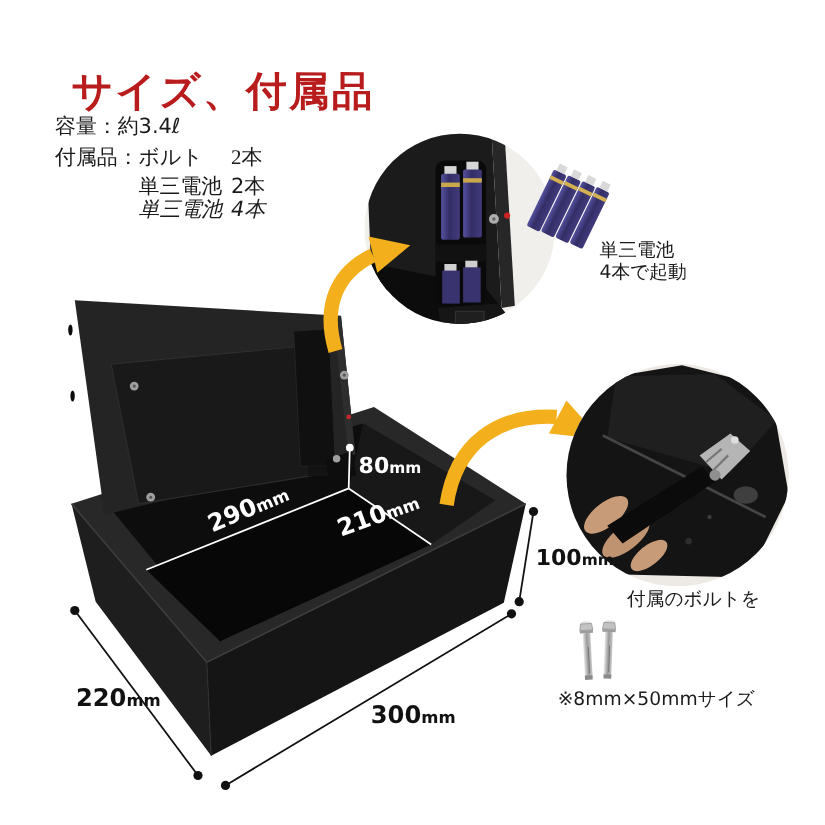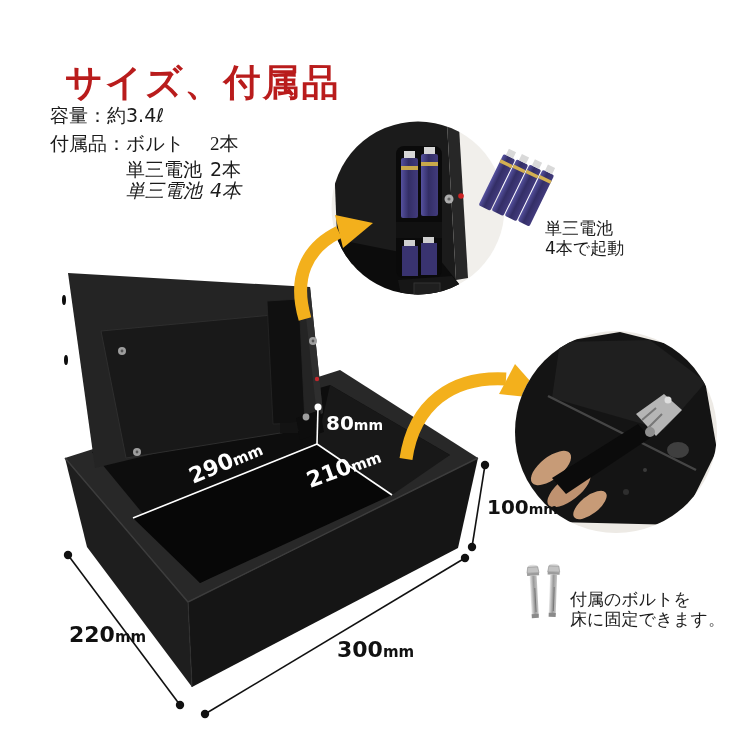--- a/index.html
+++ b/index.html
@@ -8,21 +8,21 @@
   .title{position:absolute;left:49px;top:42px;font-size:37px;font-weight:700;letter-spacing:2px;color:#b91c1c;margin:16px;}
   .specs{position:absolute;left:50px;top:106px;font-size:19px;line-height:19px;color:#1b1b1b;}
   .spec-row{position:absolute;left:0;white-space:nowrap;}
   .spec-row.r1{top:0;text-align:center;}
   .spec-row.r2{top:28px;font-family:Liberation Serif, serif;}
   .spec-row.r3{top:54px;}
   .spec-row.r4{top:75px;font-style:italic;}
   .spec-row .nm{display:inline-block;width:84px;}
   .spec-row.indent{padding-left:76px;}
   .battery-note{position:absolute;left:545px;top:218px;font-size:17px;line-height:20px;color:#1b1b1b;}
-  .bolt-note{position:absolute;left:570px;top:590px;font-size:17px;line-height:19.5px;color:#1b1b1b;}
+  .bolt-note{position:absolute;left:570px;top:536px;font-size:17px;line-height:19.5px;color:#1b1b1b;}
   .bolt-size-note{position:absolute;left:507px;top:624px;font-size:17px;color:#1b1b1b;}
   svg{position:absolute;left:0;top:0;}
   svg text{font-family:"DejaVu Sans","Liberation Sans",sans-serif;}
 </style>
 </head>
 <body>
 
 <div class="canvas">
 
   <svg width="750" height="750" viewBox="0 0 750 750">
@@ -217,17 +217,17 @@
     </div>
   </div>
 
   <div class="battery-note">
     <div>単三電池</div>
     <div>4本で起動</div>
   </div>
 
   <div class="bolt-note">
     <div>付属のボルトを</div>
-    <div>床に固定できます。</div>
   </div>
 
+  <div class="bolt-size-note">※8mm×50mmサイズ</div>
 
 </div>
 
 </body></html>

